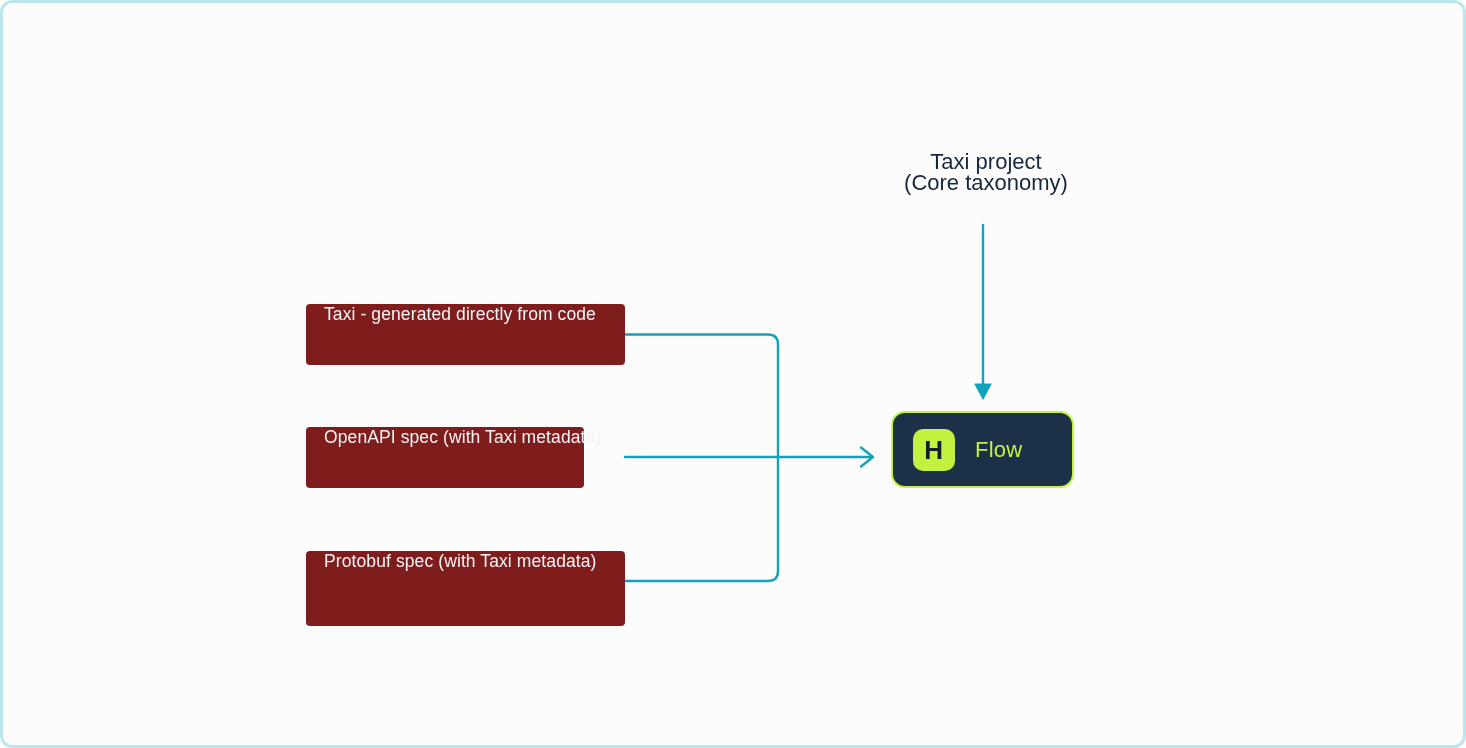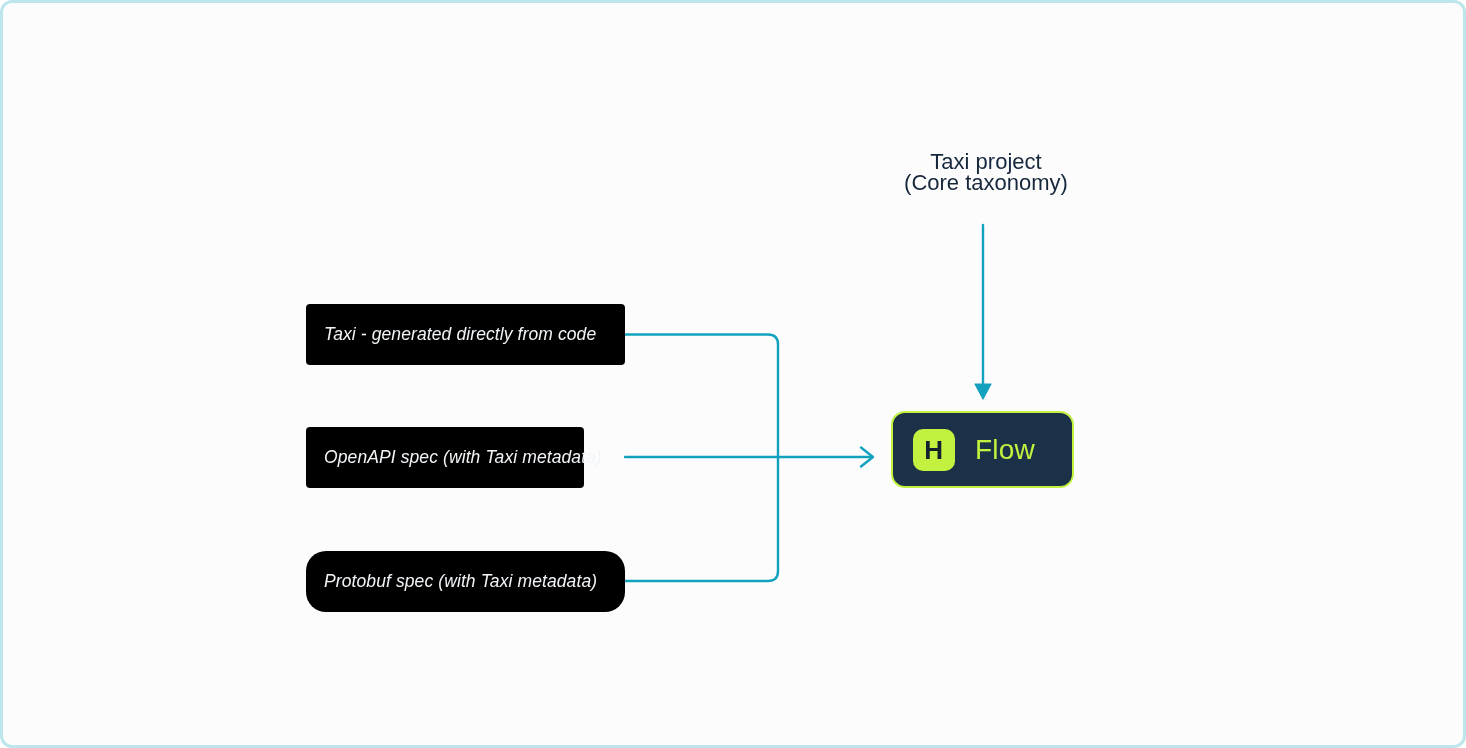--- a/index.html
+++ b/index.html
@@ -30,39 +30,38 @@
     top: 0;
     width: 1466px;
     height: 748px;
     pointer-events: none;
   }
 
   
   .spec-box {
     position: absolute;
     box-sizing: border-box;
-    background: #000000;
+    background: #7f1d1d;
     border-radius: 4px;
     display: flex;
-    align-items: center;
+    align-items: flex-start;
     padding-left: 18px;
     padding-right: 14px;
-    font-style: italic;
   }
   .spec-box .spec-label {
     color: #f2f5f8;
     font-size: 17.5px;
     line-height: 1.2;
     letter-spacing: 0.1px;
     white-space: nowrap;
   }
 
   #spec-box-1 { left: 303px; top: 301px; width: 319px; height: 61px; }
   #spec-box-2 { left: 303px; top: 424px; width: 278px; height: 61px; }
-  #spec-box-3 { left: 303px; top: 548px; width: 319px; height: 61px; border-radius: 20px; }
+  #spec-box-3 { left: 303px; top: 548px; width: 319px; height: 75px; }
 
   
   #taxi-project-caption {
     position: absolute;
     left: 862px;
     top: 148px;
     width: 242px;
     text-align: center;
     color: #16273c;
     font-size: 22px;
@@ -97,21 +96,21 @@
   }
   #flow-logo-badge .badge-letter {
     color: #14202e;
     font-size: 26px;
     font-weight: bold;
     line-height: 1;
     letter-spacing: 0.5px;
   }
   #flow-node .flow-label {
     color: #c2f23f;
-    font-size: 28px;
+    font-size: 22px;
     line-height: 1;
     margin-left: 20px;
     letter-spacing: 0.2px;
     white-space: nowrap;
   }
 </style>
 </head>
 <body>
 
 <div id="canvas">

